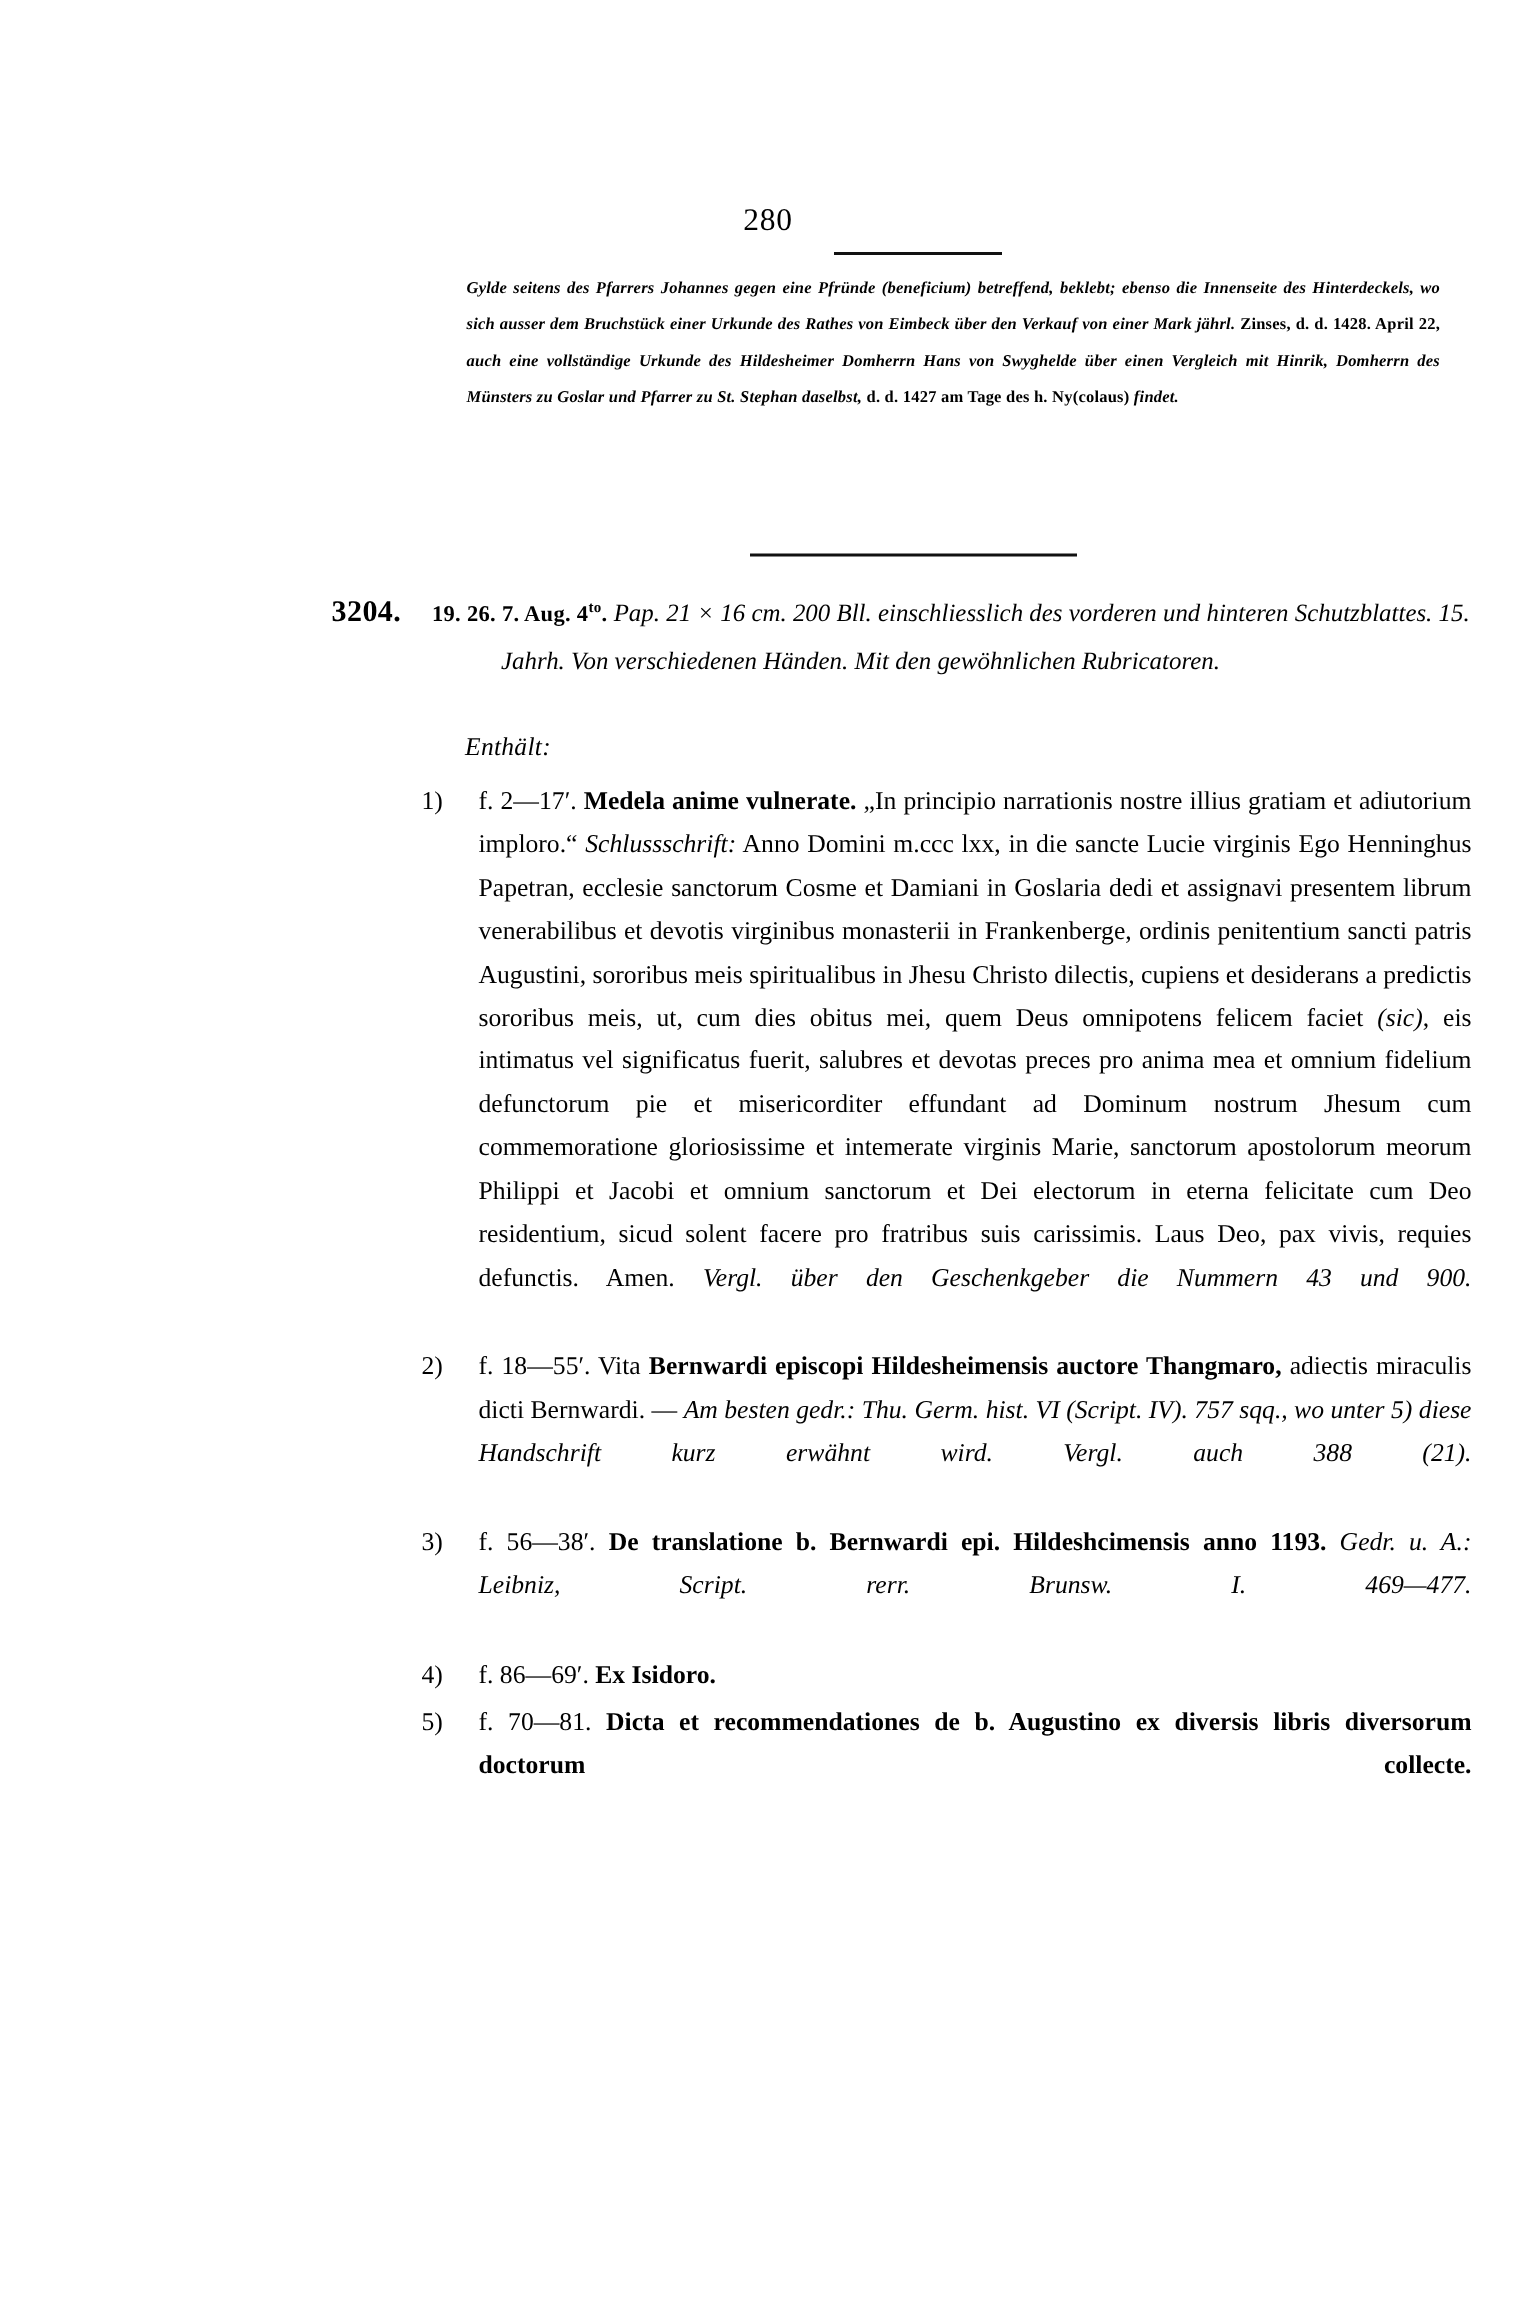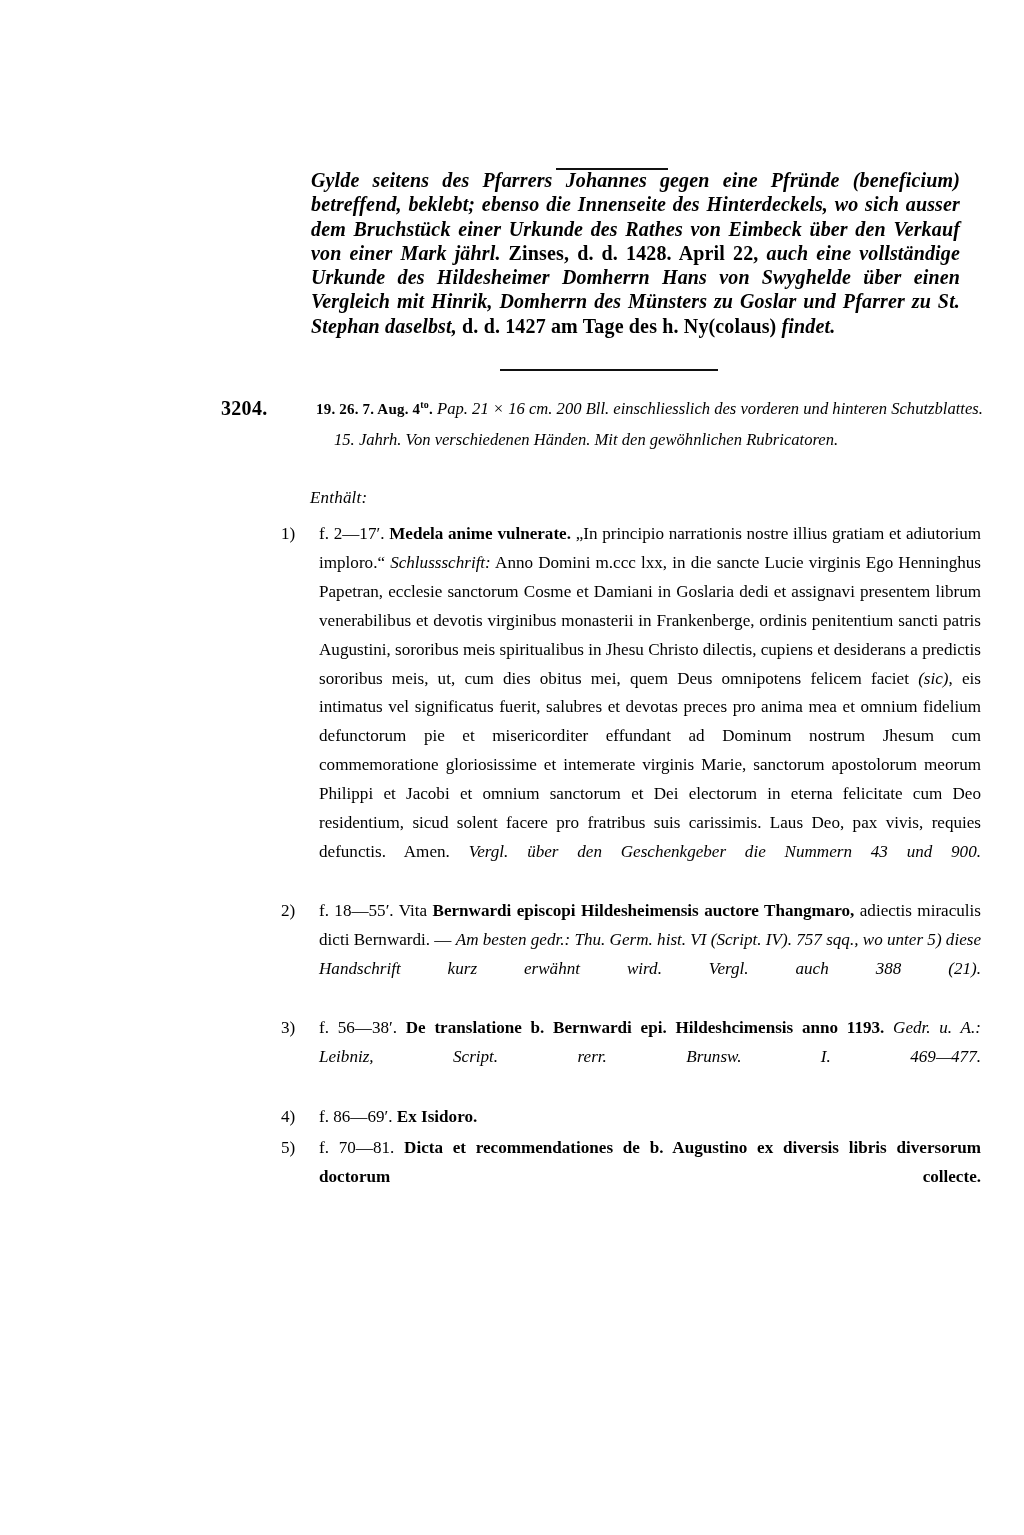--- a/index.html
+++ b/index.html
@@ -41,25 +41,25 @@
     top: 168px;
     width: 112px;
     height: 2px;
     background: #111;
   }
 
   
   .intro {
     position: absolute;
     left: 311px;
-    top: 168px;
+    top: 180px;
     width: 649px;
     font-style: italic;
     font-weight: bold;
-    font-size: 20px;
+    font-size: 11px;
     line-height: 24.3px;
     text-align: justify;
     text-justify: inter-word;
     letter-spacing: 0.15px;
   }
   .intro .up {
     font-style: normal;
   }
 
   
@@ -97,21 +97,20 @@
     padding-left: 46px;
   }
   .entry-head .first-line-out {
     margin-left: -46px;
   }
   .shelfmark {
     font-style: normal;
     font-weight: bold;
     font-size: 15px;
     letter-spacing: 0.2px;
-    margin-left: 28px;
   }
   .shelfmark sup {
     font-size: 10px;
     vertical-align: super;
     line-height: 0;
   }
 
   .enthaelt {
     position: absolute;
     left: 310px;
@@ -167,20 +166,23 @@
   .item5 { margin-top: 2px; }
 
   .nojust { text-align: left !important; }
   .nojust::after { content: none !important; }
 </style>
 </head>
 <body>
 
 <div class="page">
 
+  <div class="pagenum-wrap">
+    <span class="pagenum">280</span>
+  </div>
   <div class="pagenum-rule"></div>
 
   <div class="intro">
     <span>Gylde seitens des Pfarrers Johannes gegen eine Pfründe (beneficium) betreffend, beklebt; ebenso die Innenseite des Hinterdeckels, wo sich ausser dem Bruchstück einer Urkunde des Rathes von Eimbeck über den Verkauf von einer Mark jährl. </span><span class="up">Zinses, d. d. 1428. April 22,</span><span> auch eine vollständige Urkunde des Hildesheimer Domherrn Hans von Swyghelde über einen Vergleich mit Hinrik, Domherrn des Münsters zu Goslar und Pfarrer zu St. Stephan daselbst, </span><span class="up">d. d. 1427 am Tage des h. Ny(colaus)</span><span> findet.</span>
   </div>
 
   <div class="divider"></div>
 
   <div class="entry-no">3204.</div>
 

